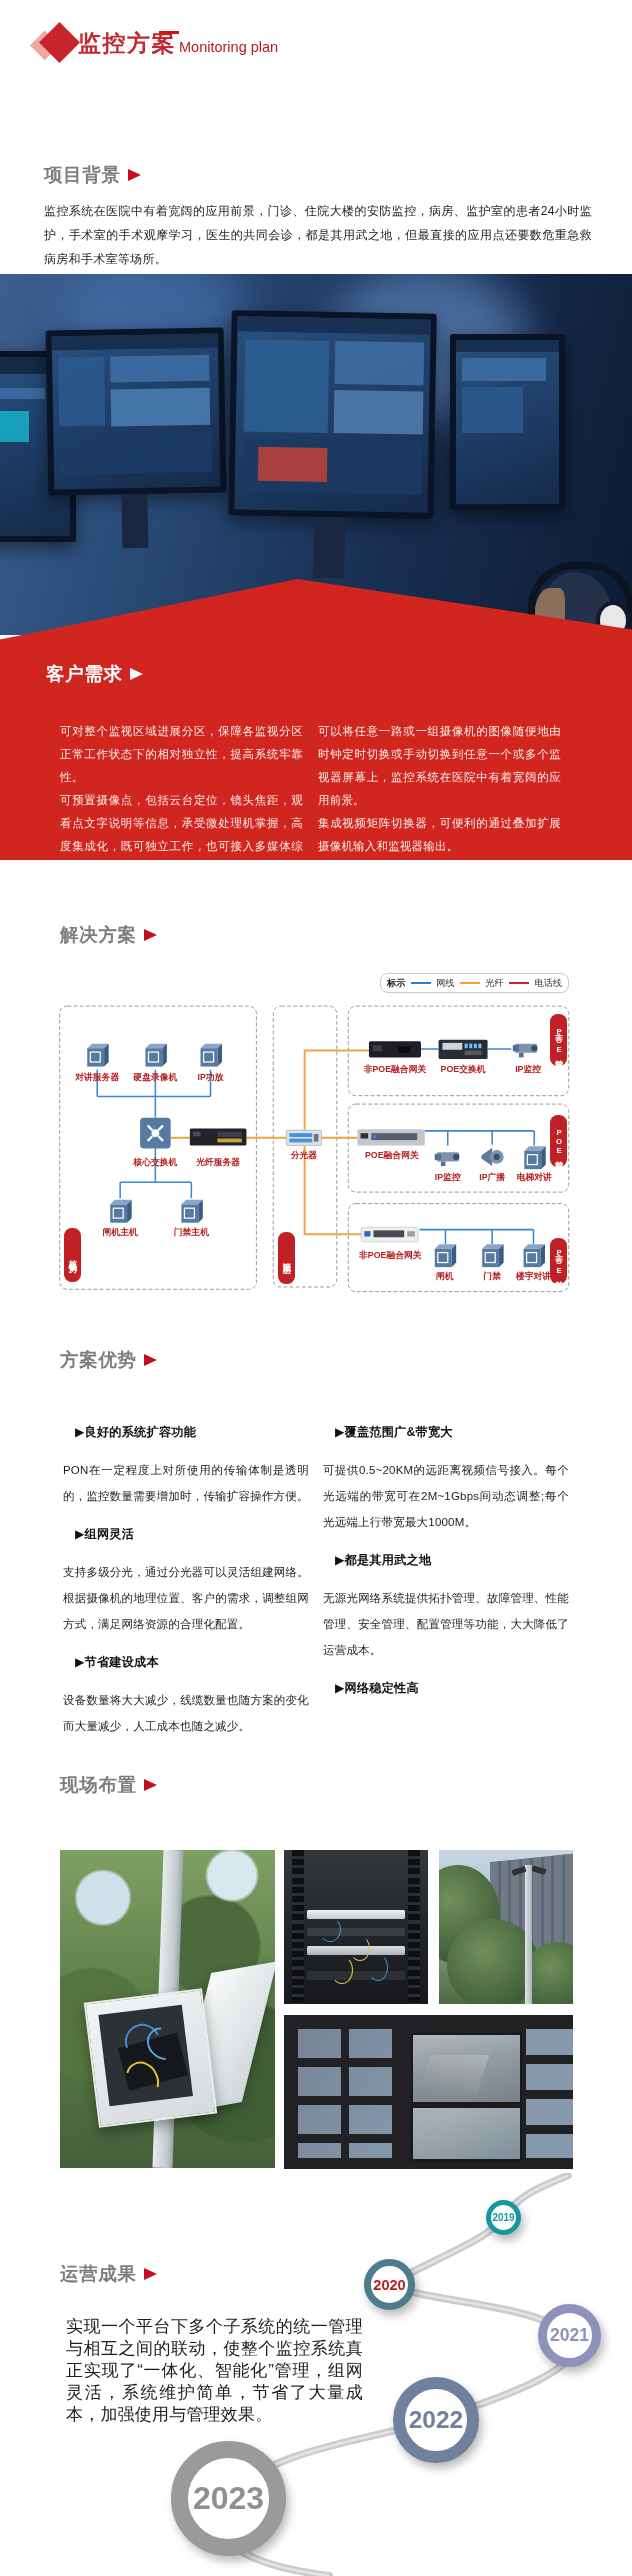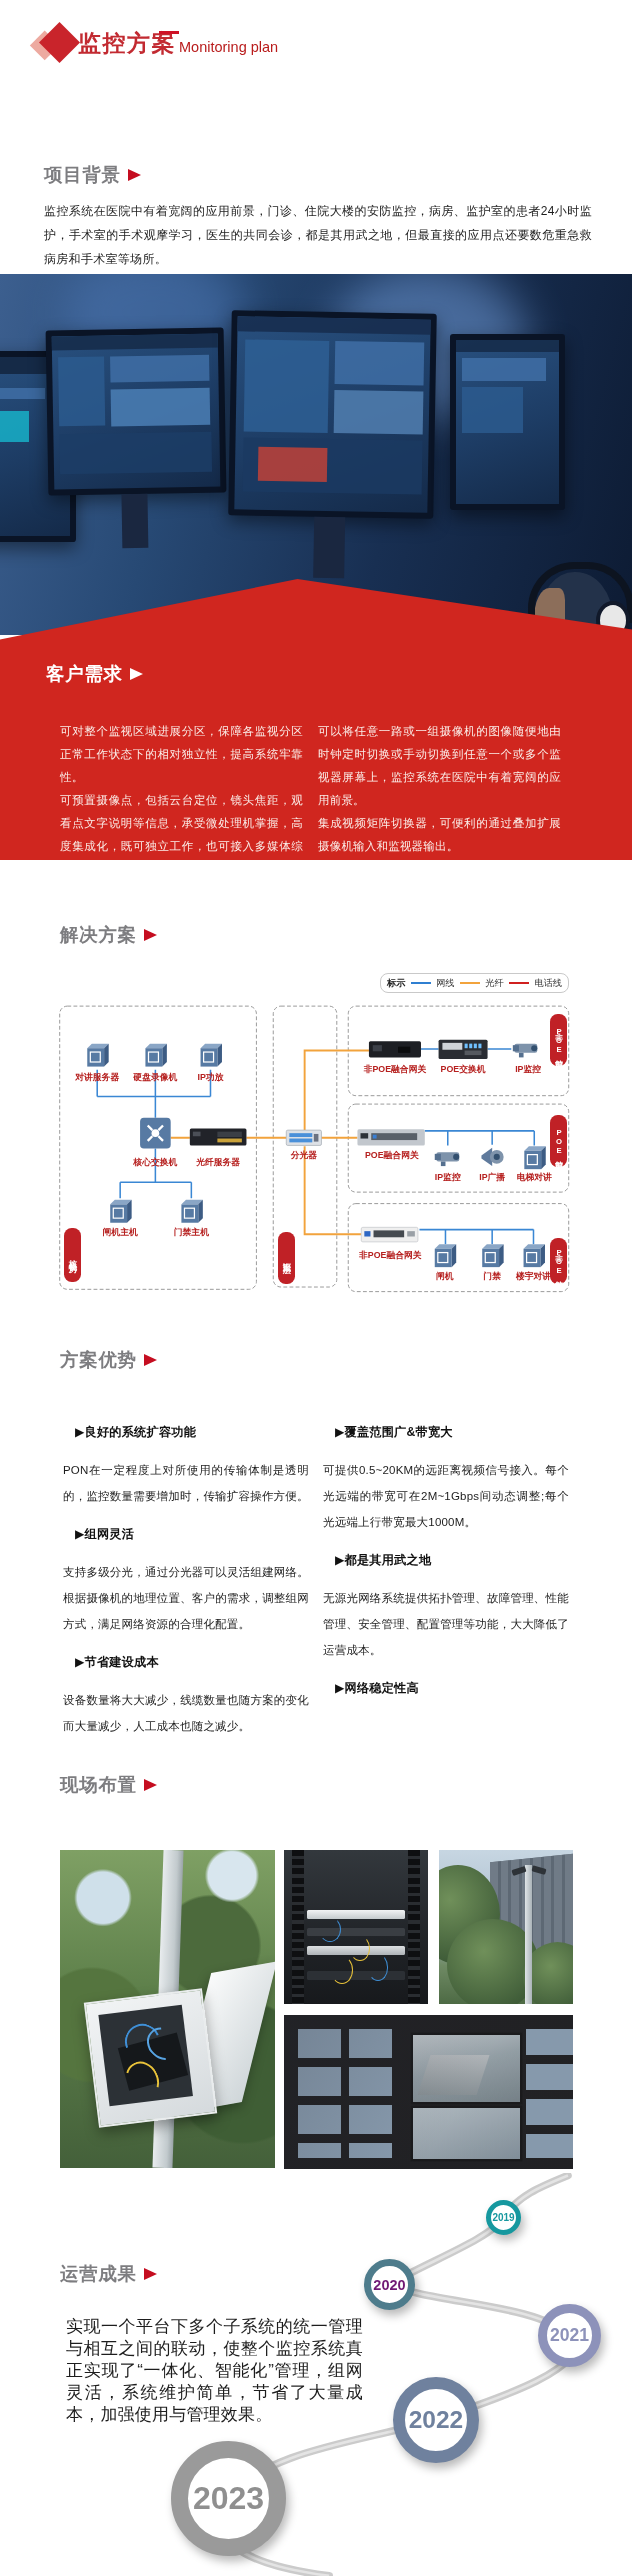--- a/index.html
+++ b/index.html
@@ -120,21 +120,21 @@
   .wall-big .street{position:absolute;left:10%;top:30%;width:55%;height:60%;background:linear-gradient(180deg,#b9bec2,#8e979c);transform:skewX(-18deg);}
   .wall-mid{position:absolute;left:129px;top:93px;width:107px;height:51px;background:linear-gradient(160deg,#b9c3ca,#8795a0);box-shadow:0 0 0 2.3px #1b1b1d;}
   .wall-right{position:absolute;left:242px;top:13.8px;width:47px;height:129px;background:repeating-linear-gradient(180deg,#8da1b5 0 26px,#232326 26px 35px);}
   .wall-tint{position:absolute;inset:0;background:linear-gradient(120deg,rgba(30,32,40,.25),rgba(0,0,0,.05) 60%);}
 
   
   .results-body{position:absolute;left:66px;top:2316px;width:297px;font-size:17px;line-height:22px;color:#1d1d1d;text-align:justify;letter-spacing:0.2px;}
   .road-svg{position:absolute;left:0;top:2173px;}
   .tl-circle{position:absolute;border-radius:50%;background:#fff;display:flex;align-items:center;justify-content:center;font-weight:bold;box-shadow:3.1px 5.4px 9.2px rgba(0,0,0,.28);box-sizing:border-box;}
   .tl-2019{left:486px;top:2200px;width:35px;height:35px;border:5.4px solid #16989f;color:#16989f;font-size:10px;}
-  .tl-2020{left:364px;top:2259px;width:51px;height:51px;border:7.7px solid #4e7c8c;color:#701a75;font-size:14.5px;}
+  .tl-2020{left:364px;top:2259px;width:51px;height:51px;border:7.7px solid #4e7c8c;color:#b91c1c;font-size:14.5px;}
   .tl-2021{left:538px;top:2304px;width:63px;height:63px;border:9.2px solid #8d92ba;color:#8d92ba;font-size:17.6px;}
   .tl-2022{left:393px;top:2377px;width:86px;height:86px;border:12.2px solid #6f819e;color:#6f819e;font-size:24.5px;}
   .tl-2023{left:171px;top:2441px;width:115px;height:115px;border:17px solid #9a9a9a;color:#8f8f8f;font-size:32px;}
 
   .diagram-label{fill:#b6201f;font-size:11.5px;font-weight:bold;font-family:"Liberation Sans","DejaVu Sans",sans-serif;}
 </style>
 </head>
 <body>
 
 <div class="page">

